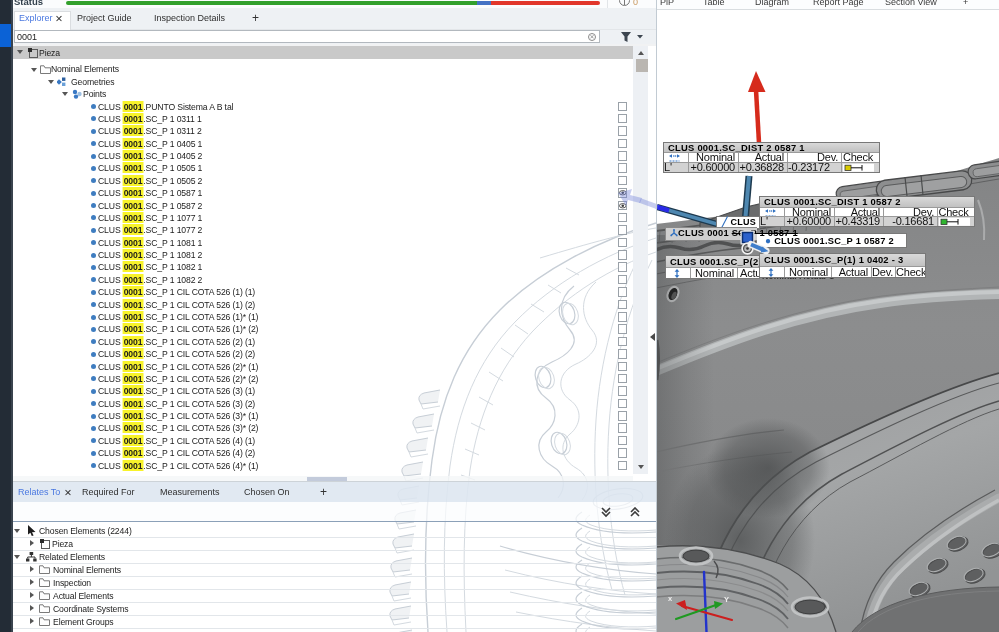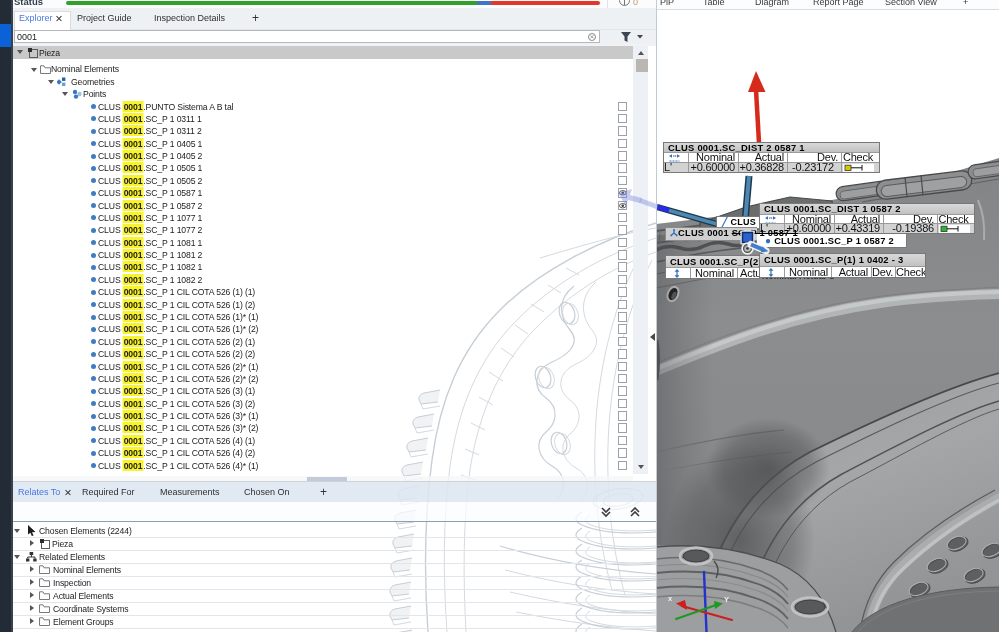--- a/index.html
+++ b/index.html
@@ -474,49 +474,49 @@
         </svg></div>
       <div style="width:50px;text-align:right;">Nominal</div>
       <div style="width:49px;text-align:right;">Actual</div>
       <div style="width:54px;text-align:right;">Dev.</div>
       <div style="width:36px;text-align:center;">Check</div>
     </div>
     <div class="tr" style="background:#d2d2d2;height:9.8px;line-height:9.8px;border-top:1px solid #9a9a9a;">
       <div style="width:24px;text-align:left;">L'</div>
       <div style="width:50px;text-align:right;">+0.60000</div>
       <div style="width:49px;text-align:right;">+0.36828</div>
-      <div style="width:54px;text-align:center;">-0.23172</div>
+      <div style="width:54px;text-align:left;">-0.23172</div>
       <div style="width:36px;text-align:center;">
         <svg width="33" height="9.5" viewBox="0 0 33 9.5" style="vertical-align:top;display:block;margin:0 auto;">
           <rect x="1" y="0.8" width="31" height="8" fill="#fff"></rect>
           <rect x="3" y="2.2" width="6" height="5.3" fill="#d8ca00" stroke="#333" stroke-width="0.8"></rect>
           <path d="M9,4.8 L20,4.8 M20,2 L20,7.6" stroke="#111" stroke-width="1"></path>
         </svg>
       </div>
     </div>
   </div>
-<div class="bx" style="left:759px;top:203px;width:216px;">
+<div class="bx" style="left:759px;top:196px;width:216px;">
     <div class="bxt" style="height:9.5px;line-height:9.5px;"><span>CLUS 0001.SC_DIST 1 0587 2</span></div>
     <div class="tr" style="background:#fff;height:9.8px;line-height:9.8px;border-top:1px solid #9a9a9a;">
       <div style="width:24px;text-align:center;"><svg width="11" height="8" viewBox="0 0 11 8" style="vertical-align:-1px">
           <path d="M0,2 L3,0.2 L3,3.8 Z M11,2 L8,0.2 L8,3.8 Z" fill="#2e6fc0"></path>
           <circle cx="4.8" cy="2" r="0.8" fill="#2e6fc0"></circle>
           <circle cx="6.6" cy="2" r="0.8" fill="#2e6fc0"></circle>
           <path d="M0.5,7 L10.5,7" stroke="#2e6fc0" stroke-dasharray="2 1"></path>
         </svg></div>
       <div style="width:50px;text-align:right;">Nominal</div>
       <div style="width:49px;text-align:right;">Actual</div>
       <div style="width:54px;text-align:right;">Dev.</div>
       <div style="width:35px;text-align:center;">Check</div>
     </div>
     <div class="tr" style="background:#d2d2d2;height:9.8px;line-height:9.8px;border-top:1px solid #9a9a9a;">
       <div style="width:24px;text-align:left;">L'</div>
       <div style="width:50px;text-align:right;">+0.60000</div>
       <div style="width:49px;text-align:right;">+0.43319</div>
-      <div style="width:54px;text-align:right;">-0.19386</div>
+      <div style="width:54px;text-align:right;">-0.16681</div>
       <div style="width:35px;text-align:center;">
         <svg width="33" height="9.5" viewBox="0 0 33 9.5" style="vertical-align:top;display:block;margin:0 auto;">
           <rect x="1" y="0.8" width="31" height="8" fill="#fff"></rect>
           <rect x="3" y="2.2" width="6" height="5.3" fill="#2fb52f" stroke="#333" stroke-width="0.8"></rect>
           <path d="M9,4.8 L20,4.8 M20,2 L20,7.6" stroke="#111" stroke-width="1"></path>
         </svg>
       </div>
     </div>
   </div>
 <div class="bx" style="left:716px;top:216px;width:44px;height:13px;line-height:11.5px;font-weight:bold;padding-left:5px;"><span class="bt2"><span style="color:#2e6fc0;">╱</span> CLUS</span></div>

